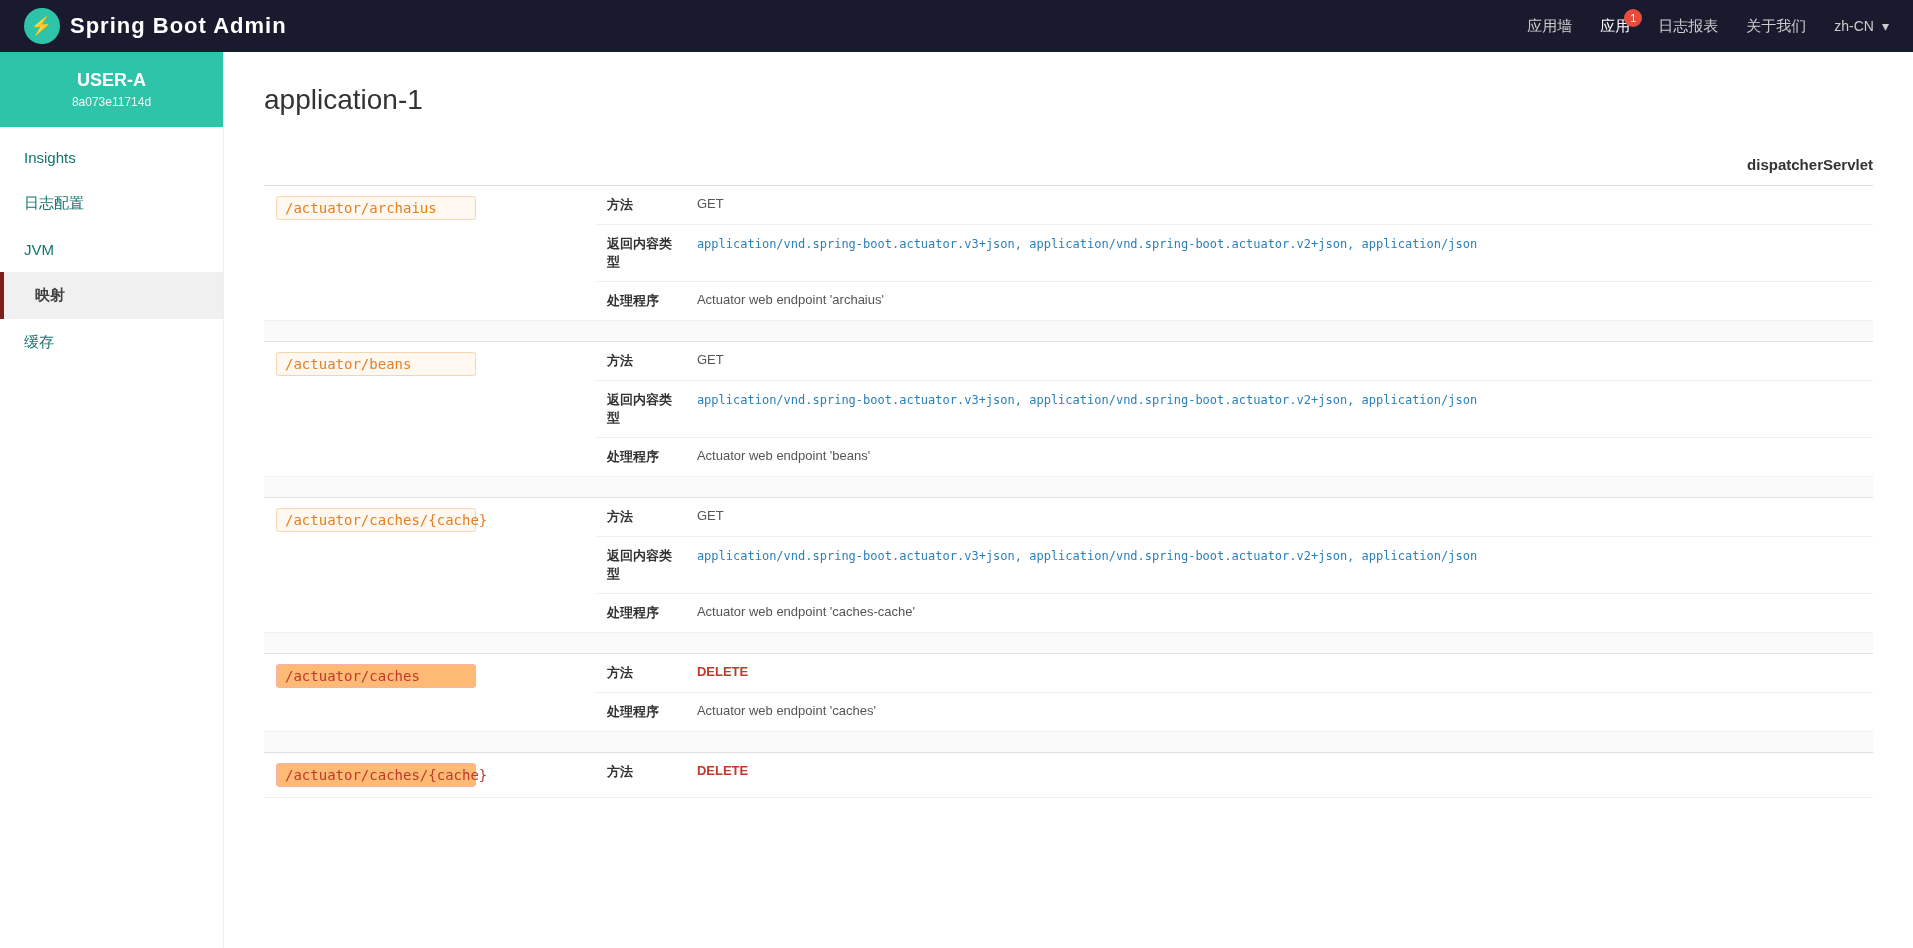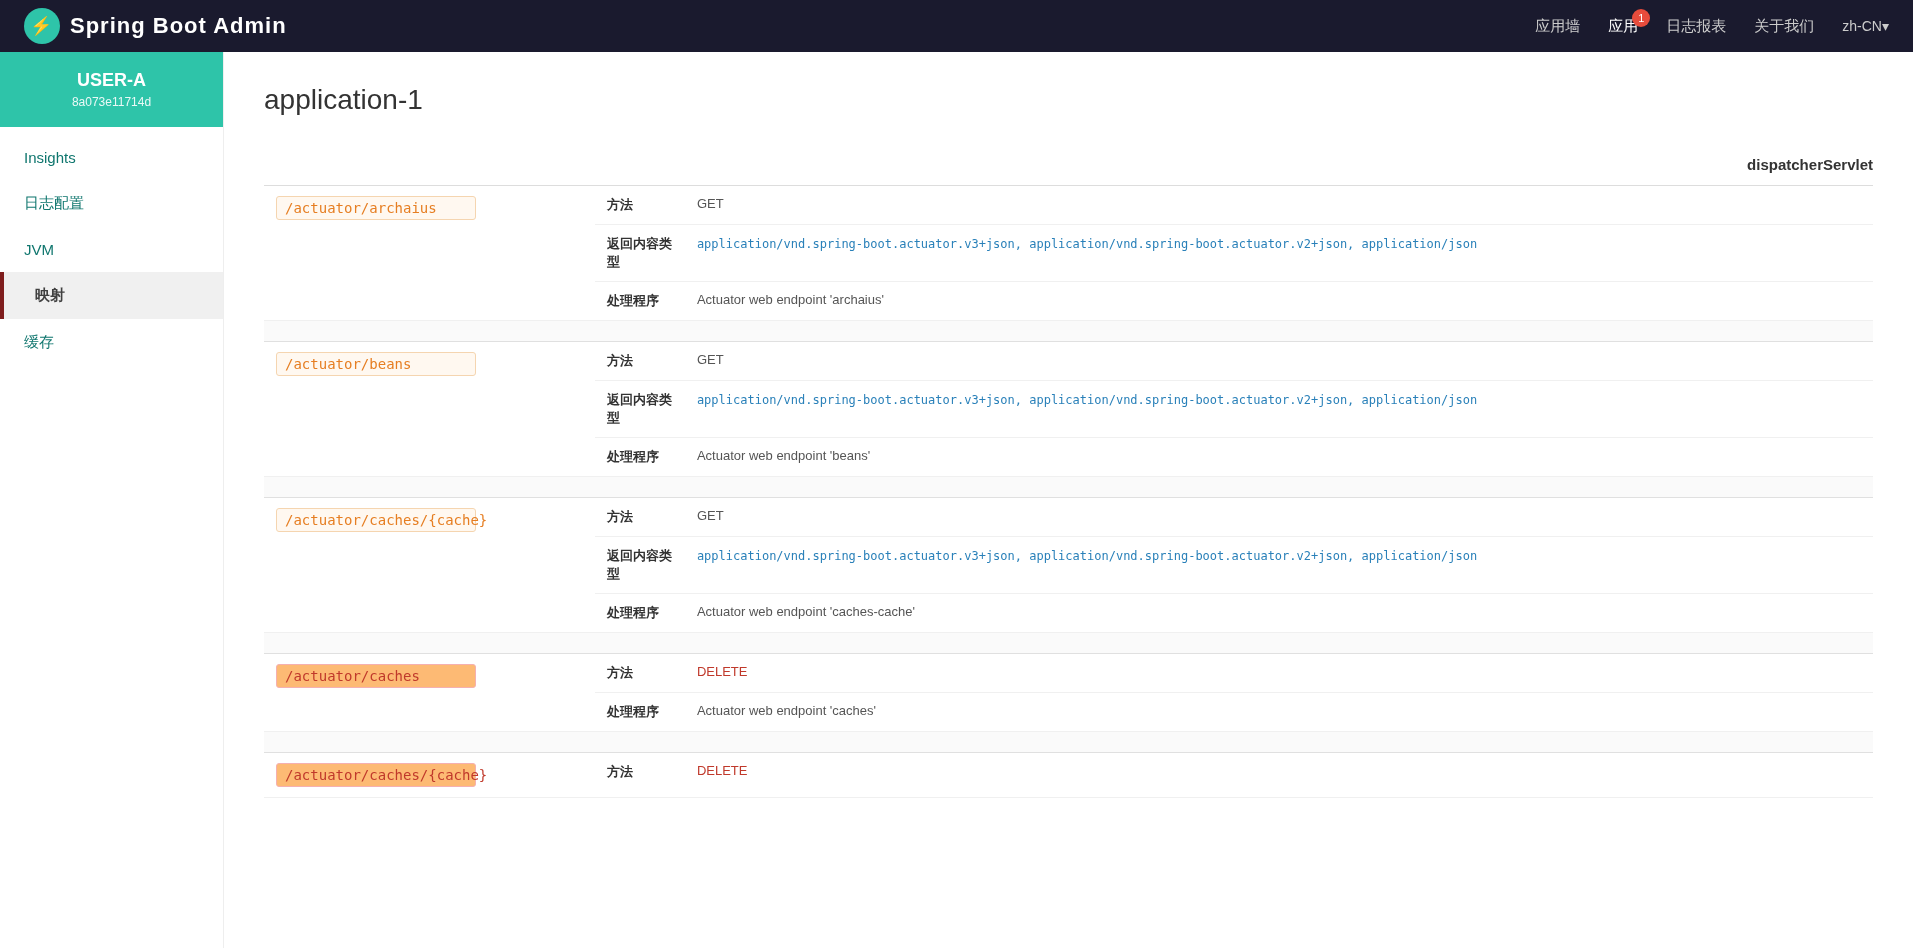--- a/index.html
+++ b/index.html
@@ -65,21 +65,21 @@
       display: flex;
       align-items: center;
       justify-content: center;
     }
     .lang-select {
       color: #ccc;
       cursor: pointer;
       font-size: 14px;
       display: flex;
       align-items: center;
-      gap: 0;
+      gap: 8px;
     }
 
     
     .layout {
       display: flex;
       margin-top: 52px;
       min-height: calc(100vh - 52px);
       border-radius: 31px;
     }
 
@@ -185,20 +185,21 @@
       color: #555;
     }
     .value-cell .content-types {
       color: #2980b9;
       font-family: monospace;
       font-size: 12px;
       line-height: 1.6;
     }
     .value-cell .delete-method {
       color: #c0392b;
+      font-weight: bold;
     }
     .endpoint-td {
       vertical-align: middle;
     }
     
     ::-webkit-scrollbar { width: 8px; }
     ::-webkit-scrollbar-track { background: #f1f1f1; }
     ::-webkit-scrollbar-thumb { background: #ccc; border-radius: 4px; }
   </style>
 </head>

